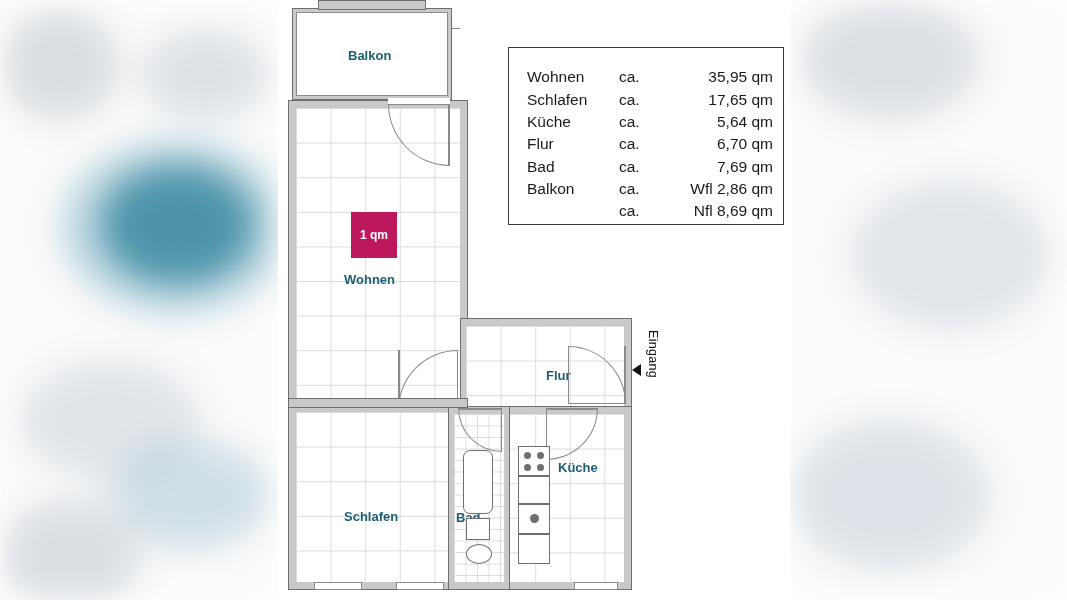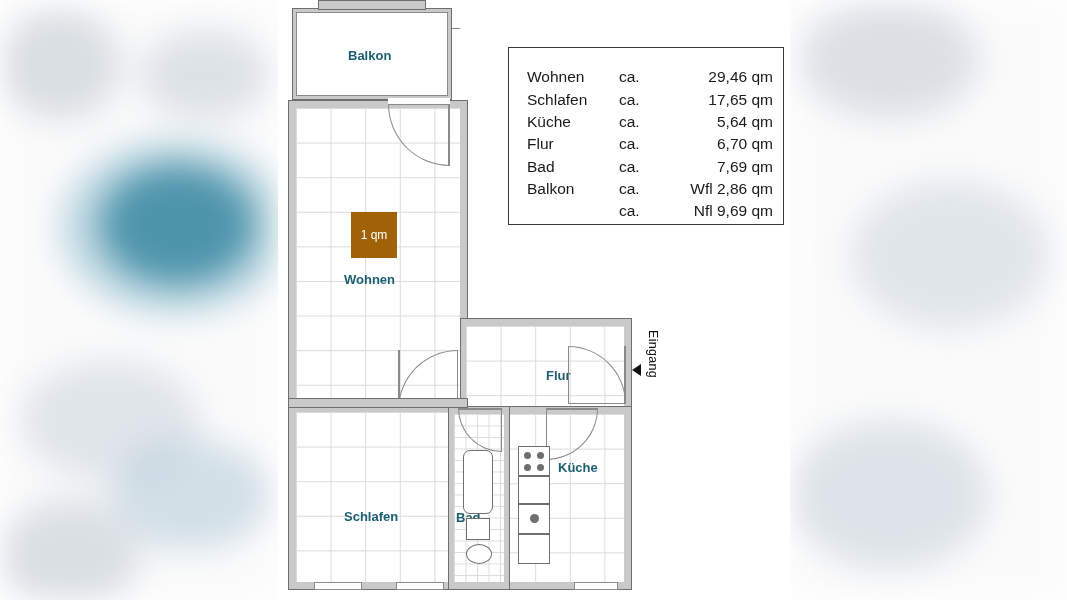--- a/index.html
+++ b/index.html
@@ -76,23 +76,23 @@
   }
   .label {
     position: absolute;
     color: #1c5f73;
     font-weight: bold;
     font-size: 13px;
     white-space: nowrap;
   }
   .sqm-box {
     position: absolute;
-    background: #a16207;
+    background: #be185d;
     color: #ffffff;
-    font-weight: normal;
+    font-weight: bold;
     font-size: 12px;
     display: flex;
     align-items: center;
     justify-content: center;
   }
   .door-arc {
     position: absolute;
     border: 1px solid #8a8a8a;
     border-radius: 50%;
     box-sizing: border-box;
@@ -259,21 +259,21 @@
 
   <div class="wall" style="left:10px; top:398px; width:180px; height:10px;"></div>
 </div>
 
 <div class="legend">
   <table>
     <tbody>
       <tr>
         <td class="name">Wohnen</td>
         <td class="ca">ca.</td>
-        <td class="val">29,46 qm</td>
+        <td class="val">35,95 qm</td>
       </tr>
       <tr>
         <td class="name">Schlafen</td>
         <td class="ca">ca.</td>
         <td class="val">17,65 qm</td>
       </tr>
       <tr>
         <td class="name">Küche</td>
         <td class="ca">ca.</td>
         <td class="val">5,64 qm</td>
@@ -289,21 +289,21 @@
         <td class="val">7,69 qm</td>
       </tr>
       <tr>
         <td class="name">Balkon</td>
         <td class="ca">ca.</td>
         <td class="val">Wfl 2,86 qm</td>
       </tr>
       <tr>
         <td class="name"></td>
         <td class="ca">ca.</td>
-        <td class="val">Nfl 9,69 qm</td>
+        <td class="val">Nfl 8,69 qm</td>
       </tr>
     </tbody>
   </table>
 </div>
 
 <div class="eingang-wrap">
   <div class="eingang-arrow"></div>
   <div class="eingang-text">Eingang</div>
 </div>
 

